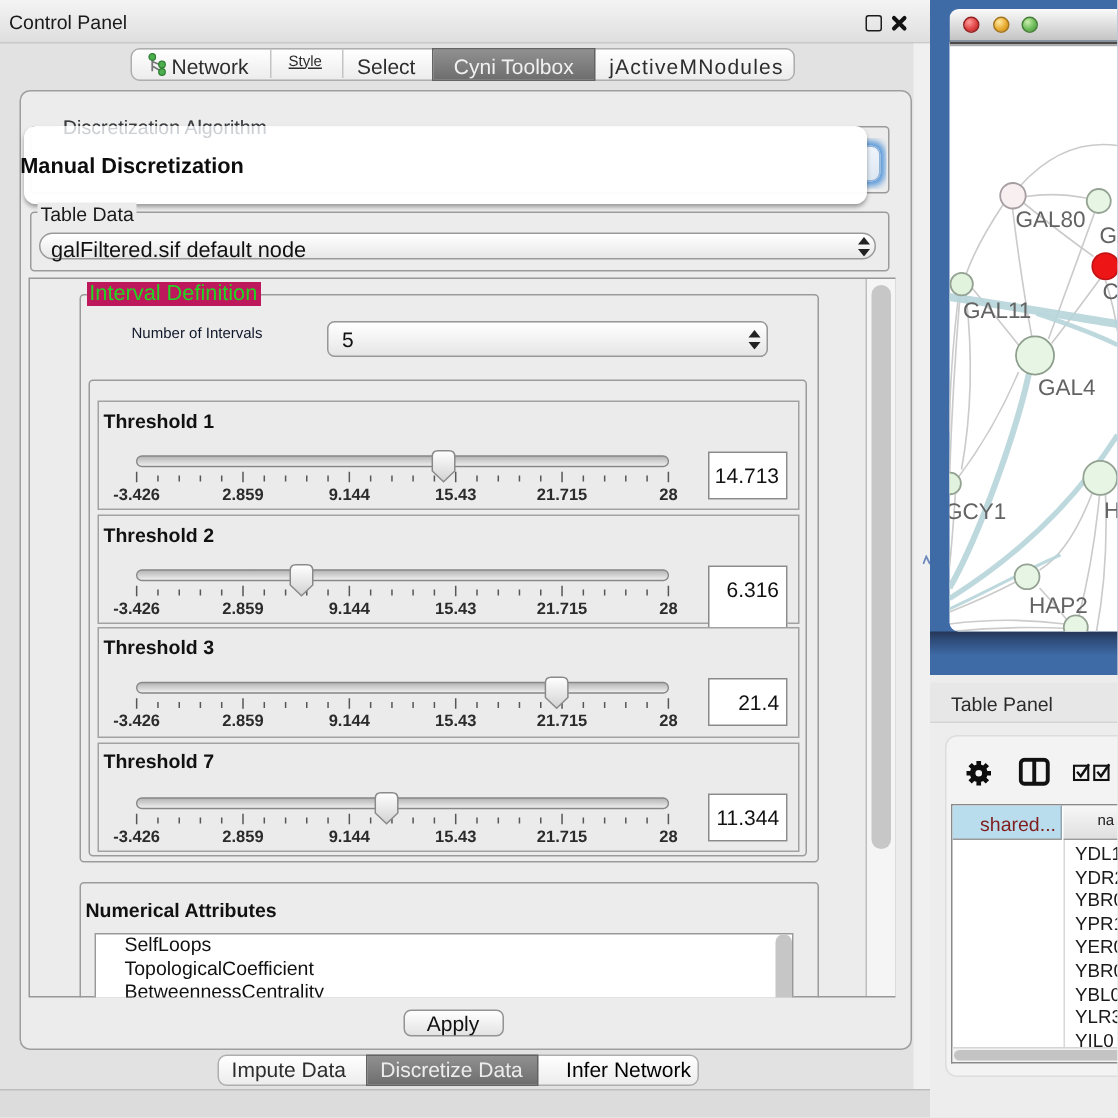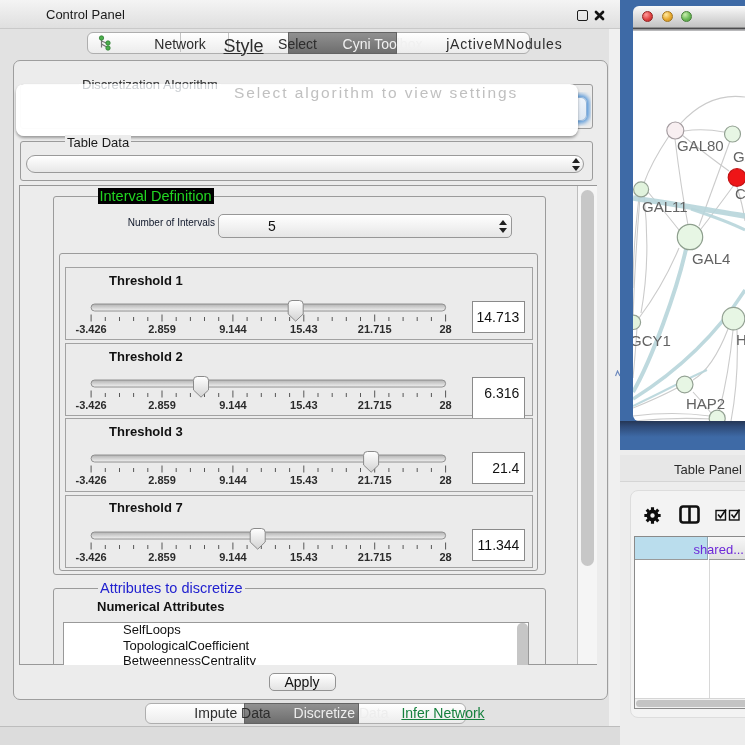--- a/index.html
+++ b/index.html
@@ -1,19 +1,19 @@
 <!DOCTYPE html>
 <html><head>
 <meta charset="utf-8">
 <style>
   * { margin:0; padding:0; box-sizing:border-box; }
   html,body { width:745px; height:745px; overflow:hidden; }
   body { font-family:"Liberation Sans", sans-serif; position:relative; background:#e3e3e3; -webkit-font-smoothing:antialiased; }
   .abs { position:absolute; }
-  .lbl { position:absolute; white-space:nowrap;margin-left:40px; }
+  .lbl { position:absolute; white-space:nowrap; }
 </style>
 </head>
 <body>
 
 <div class="abs" style="left:0;top:0;width:620px;height:745px;background:#e2e2e2;">
 
   <div class="abs" style="left:0;top:0;width:620px;height:29px;background:linear-gradient(#f4f4f4,#dfdfdf);border-bottom:1px solid #c9c9c9;"></div>
   <div class="lbl" style="left:6px;top:6.5px;font-size:13px;color:#1a1a1a;">Control Panel</div>
   <div class="abs" style="left:577px;top:10.4px;width:10.5px;height:10.5px;border:1.6px solid #1c1c1c;border-radius:2px;"></div>
   <svg class="abs" style="left:594px;top:10px;" width="11" height="11" viewBox="0 0 11 11">
@@ -24,63 +24,64 @@
   <div class="abs" style="left:180px;top:33px;width:1px;height:19px;background:#c4c4c4;"></div>
   <div class="abs" style="left:228px;top:33px;width:1px;height:19px;background:#c4c4c4;"></div>
   <div class="abs" style="left:288.4px;top:31.5px;width:108.3px;height:22px;background:linear-gradient(#909090,#6e6e6e);border:1px solid #636363;"></div>
   <svg class="abs" style="left:98px;top:35px;" width="14" height="16" viewBox="0 0 14 16">
     <path d="M3.5 3.5 L3.5 12.5 M3.5 6 L9.5 8.5 M3.5 9 L9.5 12.5" stroke="#777" stroke-width="1.2" fill="none"></path>
     <circle cx="3.5" cy="3" r="2.2" fill="#4cae4c" stroke="#2e7d32" stroke-width="0.8"></circle>
     <circle cx="10" cy="8" r="2.2" fill="#4cae4c" stroke="#2e7d32" stroke-width="0.8"></circle>
     <circle cx="10" cy="13" r="2.2" fill="#4cae4c" stroke="#2e7d32" stroke-width="0.8"></circle>
   </svg>
   <div class="lbl" style="left:140px;top:35.5px;transform:translateX(-50%);font-size:14px;color:#2d2d2d;">Network</div>
-  <div class="lbl" style="left:203.5px;top:35.5px;transform:translateX(-50%);font-size:18px;color:#2d2d2d;text-decoration:underline;">Style</div>
+  <div class="lbl" style="left:203.5px;top:35.5px;transform:translateX(-50%);font-size:10px;color:#2d2d2d;text-decoration:underline;">Style</div>
   <div class="lbl" style="left:257.5px;top:35.5px;transform:translateX(-50%);font-size:14px;color:#2d2d2d;">Select</div>
   <div class="lbl" style="left:342.5px;top:35.5px;transform:translateX(-50%);font-size:14px;color:#f0f0f0;">Cyni Toolbox</div>
   <div class="lbl" style="left:464.3px;top:35.5px;transform:translateX(-50%);font-size:14px;letter-spacing:0.8px;color:#2d2d2d;">jActiveMNodules</div>
 
   <div class="abs" style="left:609px;top:29px;width:11px;height:697px;background:#f0f0f0;"></div>
 
   <div class="abs" style="left:12.5px;top:60px;width:595px;height:640px;background:#ececec;border:1px solid #9e9e9e;border-radius:7px;"></div>
 
   <div class="abs" style="left:20px;top:83.5px;width:572.6px;height:45px;border:1px solid #9b9b9b;border-radius:3px;"></div>
   <div class="lbl" style="left:39px;top:77px;font-size:13px;color:#3a3a3a;background:#ececec;padding:0 3px;">Discretization Algorithm</div>
 
   <div class="abs" style="left:577.5px;top:92px;width:13px;height:34px;overflow:hidden;">
     <div class="abs" style="left:-25.5px;top:5px;width:35px;height:23.5px;background:linear-gradient(#eef4fb,#dde7f2);border:1px solid #8fb3d9;border-radius:6px;box-shadow:0 0 4px 2.5px rgba(72,143,215,0.9);"></div>
   </div>
 
   <div class="abs" style="left:15.5px;top:84px;width:562px;height:52px;background:rgba(255,255,255,0.97);border-radius:8px;box-shadow:0 2px 3px rgba(0,0,0,0.35);"></div>
   <div class="lbl" style="left:42px;top:77px;font-size:13px;color:#ccd0d4;">Discretization Algorithm</div>
   <div class="abs" style="left:0;top:74px;width:620px;height:10px;overflow:hidden;">
     <div class="lbl" style="left:42px;top:3px;font-size:13px;color:#3a3a3a;">Discretization Algorithm</div>
   </div>
-  <div class="lbl" style="left:194px;top:83.5px;font-size:15.5px;letter-spacing:1.9px;color:#c0c0c0;">Select algorithm to view settings</div>
+  <div class="lbl" style="left:13.5px;top:102.5px;font-size:14.5px;font-weight:bold;color:#0d0d0d;">Manual Discretization</div>
 
   <div class="abs" style="left:20px;top:141px;width:572.6px;height:40.3px;border:1px solid #9b9b9b;border-radius:3px;"></div>
   <div class="lbl" style="left:25px;top:134.5px;font-size:13px;color:#1a1a1a;background:#ececec;padding:0 2px;">Table Data</div>
   <div class="abs" style="left:26px;top:154.9px;width:558px;height:18.4px;background:linear-gradient(#ffffff,#e7e7e7);border:1px solid #9a9a9a;border-radius:9px;"></div>
+  <div class="lbl" style="left:34px;top:158.8px;font-size:14.5px;color:#111;">galFiltered.sif default node</div>
   <svg class="abs" style="left:570.5px;top:158px;" width="10" height="13" viewBox="0 0 10 13">
     <path d="M5 0 L9 5 L1 5 Z" fill="#222"></path>
       <path d="M5 13 L9 8 L1 8 Z" fill="#222"></path>
   </svg>
 
   <div class="abs" style="left:19px;top:184.6px;width:578px;height:480.2px;border:1px solid #989898;background:#ececec;"></div>
 
   <div class="abs" style="left:577px;top:185.6px;width:19.5px;height:478.2px;background:#f5f5f5;border-left:1px solid #bdbdbd;"></div>
   <div class="abs" style="left:580.5px;top:190px;width:13px;height:376px;background:#c7c7c7;border-radius:6.5px;"></div>
   <svg class="abs" style="left:614.5px;top:369.5px;" width="6" height="7" viewBox="0 0 6 7">
       <path d="M5 6 L2.5 1 L0.5 6" fill="none" stroke="#6c88bd" stroke-width="1.2"></path>
     </svg>
 
   <div class="abs" style="left:20px;top:185.6px;width:557px;height:479.2px;overflow:hidden;">
 
     <div class="abs" style="left:32.5px;top:10.6px;width:493px;height:379.3px;border:1px solid #9b9b9b;border-radius:3px;"></div>
-    <div class="lbl" style="left:37.5px;top:2.2px;font-size:14.5px;color:#22d422;background:#000000;padding:0 2px;">Interval Definition</div>
+    <div class="lbl" style="left:37.5px;top:2.2px;font-size:14.5px;color:#22d422;background:#be185d;padding:0 2px;">Interval Definition</div>
 
     <div class="lbl" style="left:67.7px;top:31.6px;font-size:10px;font-weight:normal;color:#0f172a;">Number of Intervals</div>
     <div class="abs" style="left:198px;top:28.7px;width:294px;height:23.7px;background:linear-gradient(#ffffff,#e6e6e6);border:1px solid #979797;border-radius:5px;"></div>
     <div class="lbl" style="left:208px;top:32.5px;font-size:14px;color:#111;">5</div>
     <svg class="abs" style="left:478px;top:34px;" width="10" height="13" viewBox="0 0 10 13">
       <path d="M5 0 L9 5 L1 5 Z" fill="#222"></path>
         <path d="M5 13 L9 8 L1 8 Z" fill="#222"></path>
     </svg>
 
     <div class="abs" style="left:38.5px;top:67px;width:479.9px;height:318.4px;border:1px solid #9b9b9b;border-radius:3px;"></div>
@@ -159,36 +160,35 @@
 
     <div class="abs" style="left:44.5px;top:309px;width:468px;height:73.2px;background:#ebebeb;border:1px solid #a2a2a2;"></div>
     <div class="lbl" style="left:49px;top:314.6px;font-size:13px;font-weight:bold;color:#111;">Threshold 7</div>
     <svg class="abs" style="left:44.5px;top:309px;" width="468" height="73" viewBox="0 0 468 73">
       <use href="#slider1"></use>
       <path d="M185.2 47 L185.2 37.3 Q185.2 33.5 189 33.5 L196.4 33.5 Q200.2 33.5 200.2 37.3 L200.2 47 L192.7 54.2 Z" fill="url(#hd)" stroke="#8a8a8a" stroke-width="1"></path>
     </svg>
     <div class="abs" style="left:451.7px;top:343px;width:53.7px;height:32px;background:#fff;border:1px solid #8a8a8a;font-size:14px;line-height:30px;text-align:right;padding-right:5px;color:#111;">11.344</div>
 
     <div class="abs" style="left:32.5px;top:402.9px;width:493px;height:120px;border:1px solid #9b9b9b;border-radius:3px;"></div>
-    <div class="lbl" style="left:38px;top:394.5px;font-size:14.5px;color:#2121cf;background:#ececec;padding:0 2px;">Attributes to discretize</div>
     <div class="lbl" style="left:37px;top:413.5px;font-size:13px;font-weight:bold;color:#111;">Numerical Attributes</div>
     <div class="abs" style="left:42.7px;top:436px;width:466px;height:50px;background:#fff;border:1px solid #999;"></div>
     <div class="lbl" style="left:63px;top:436.9px;font-size:13px;color:#111;">SelfLoops</div>
     <div class="lbl" style="left:63px;top:452.2px;font-size:13px;color:#111;">TopologicalCoefficient</div>
     <div class="lbl" style="left:63px;top:467.5px;font-size:13px;color:#111;text-decoration:underline;">BetweennessCentrality</div>
     <div class="abs" style="left:497px;top:437px;width:10.5px;height:48px;background:#c6c6c6;border-radius:5px;"></div>
   </div>
 
   <div class="abs" style="left:268.5px;top:672.6px;width:67px;height:18.8px;background:linear-gradient(#ffffff,#e3e3e3);border:1px solid #939393;border-radius:5px;text-align:center;font-size:14px;line-height:17.5px;color:#111;">Apply</div>
 
   <div class="abs" style="left:144.6px;top:703.2px;width:321.7px;height:20.4px;background:linear-gradient(#ffffff,#ececec);border:1px solid #aeaeae;border-radius:6px;"></div>
   <div class="abs" style="left:244.1px;top:703.2px;width:115px;height:20.4px;background:linear-gradient(#909090,#6e6e6e);border:1px solid #636363;"></div>
   <div class="lbl" style="left:192.5px;top:704.5px;transform:translateX(-50%);font-size:14px;color:#2d2d2d;">Impute Data</div>
   <div class="lbl" style="left:301px;top:704.5px;transform:translateX(-50%);font-size:14px;color:#ededed;">Discretize Data</div>
-  <div class="lbl" style="left:403px;top:704.5px;transform:translateX(-50%);font-size:14px;color:#15803d;text-decoration:underline;">Infer Network</div>
+  <div class="lbl" style="left:419px;top:704.5px;transform:translateX(-50%);font-size:14px;color:#000000;">Infer Network</div>
   <div class="abs" style="left:0;top:726px;width:620px;height:19px;background:#dcdcdc;border-top:1px solid #bdbdbd;"></div>
 </div>
 
 <div class="abs" style="left:620px;top:0;width:125px;height:450.4px;background:#3e6aa6;"></div>
 <div class="abs" style="left:633px;top:6px;width:112px;height:21.5px;background:linear-gradient(#fafafa,#c3c3c3);border-bottom:1px solid #8f8f8f;border-radius:6px 0 0 0;"></div>
 <div class="abs" style="left:642px;top:11.4px;width:11px;height:11px;border-radius:50%;background:radial-gradient(circle at 35% 30%, #ff9a9a, #e04545 55%, #b02020);border:0.5px solid #942222;"></div>
 <div class="abs" style="left:661.5px;top:11.4px;width:11px;height:11px;border-radius:50%;background:radial-gradient(circle at 35% 30%, #ffe9a0, #e8ab31 55%, #c4881d);border:0.5px solid #a3761d;"></div>
 <div class="abs" style="left:681px;top:11.4px;width:11px;height:11px;border-radius:50%;background:radial-gradient(circle at 35% 30%, #c9eeae, #6cbb58 55%, #4d9340);border:0.5px solid #467f38;"></div>
 <div class="abs" style="left:620px;top:420.6px;width:125px;height:29.8px;background:linear-gradient(#253655 0%, #2e4a77 18%, #3e6aa6 55%);"></div>
 
@@ -266,19 +266,19 @@
 <svg class="abs" style="left:714.5px;top:508px;" width="31" height="13" viewBox="0 0 31 13">
   <rect x="1" y="2.5" width="9.5" height="9.5" fill="none" stroke="#111" stroke-width="1.4"></rect>
   <path d="M3 6.5 L5.5 9.5 L11 1.5" fill="none" stroke="#111" stroke-width="1.6"></path>
   <rect x="14.5" y="2.5" width="9.5" height="9.5" fill="none" stroke="#111" stroke-width="1.4"></rect>
   <path d="M16.5 6.5 L19 9.5 L24.5 1.5" fill="none" stroke="#111" stroke-width="1.6"></path>
 </svg>
 
 <div class="abs" style="left:633.7px;top:535.5px;width:111.3px;height:173.3px;background:#fff;border:1px solid #8a8a8a;border-right:none;overflow:hidden;">
   <div class="abs" style="left:0;top:0;width:73.4px;height:23.2px;background:#badded;border-right:1px solid #8fa6b2;border-bottom:1px solid #9a9a9a;"></div>
   <div class="abs" style="left:74.4px;top:0;width:37px;height:23.2px;background:linear-gradient(#f7f7f7,#e0e0e0);border-bottom:1px solid #9a9a9a;"></div>
-  <div class="lbl" style="left:44px;top:5px;transform:translateX(-50%);font-size:13px;color:#6d28d9;">shared...</div>
+  <div class="lbl" style="left:44px;top:5px;transform:translateX(-50%);font-size:13px;color:#7f1d1d;">shared...</div>
   <div class="lbl" style="left:97px;top:5px;font-size:10px;color:#1a1a1a;">na</div>
   <div class="abs" style="left:73.9px;top:23.2px;width:1px;height:139px;background:#d8d8d8;"></div>
   <div class="lbl" style="left:82px;top:25.5px;font-size:12.5px;color:#1a1a1a;line-height:15.6px;">YDL1<br>YDR2<br>YBR0<br>YPR1<br>YER0<br>YBR0<br>YBL0<br>YLR3<br>YIL0</div>
   <div class="abs" style="left:0;top:161px;width:111.3px;height:11.3px;background:#f2f2f2;border-top:1px solid #d5d5d5;"></div>
   <div class="abs" style="left:1.5px;top:163px;width:110px;height:7.5px;background:#c4c4c4;border-radius:4px 0 0 4px;"></div>
 </div>
 
 </body></html>

